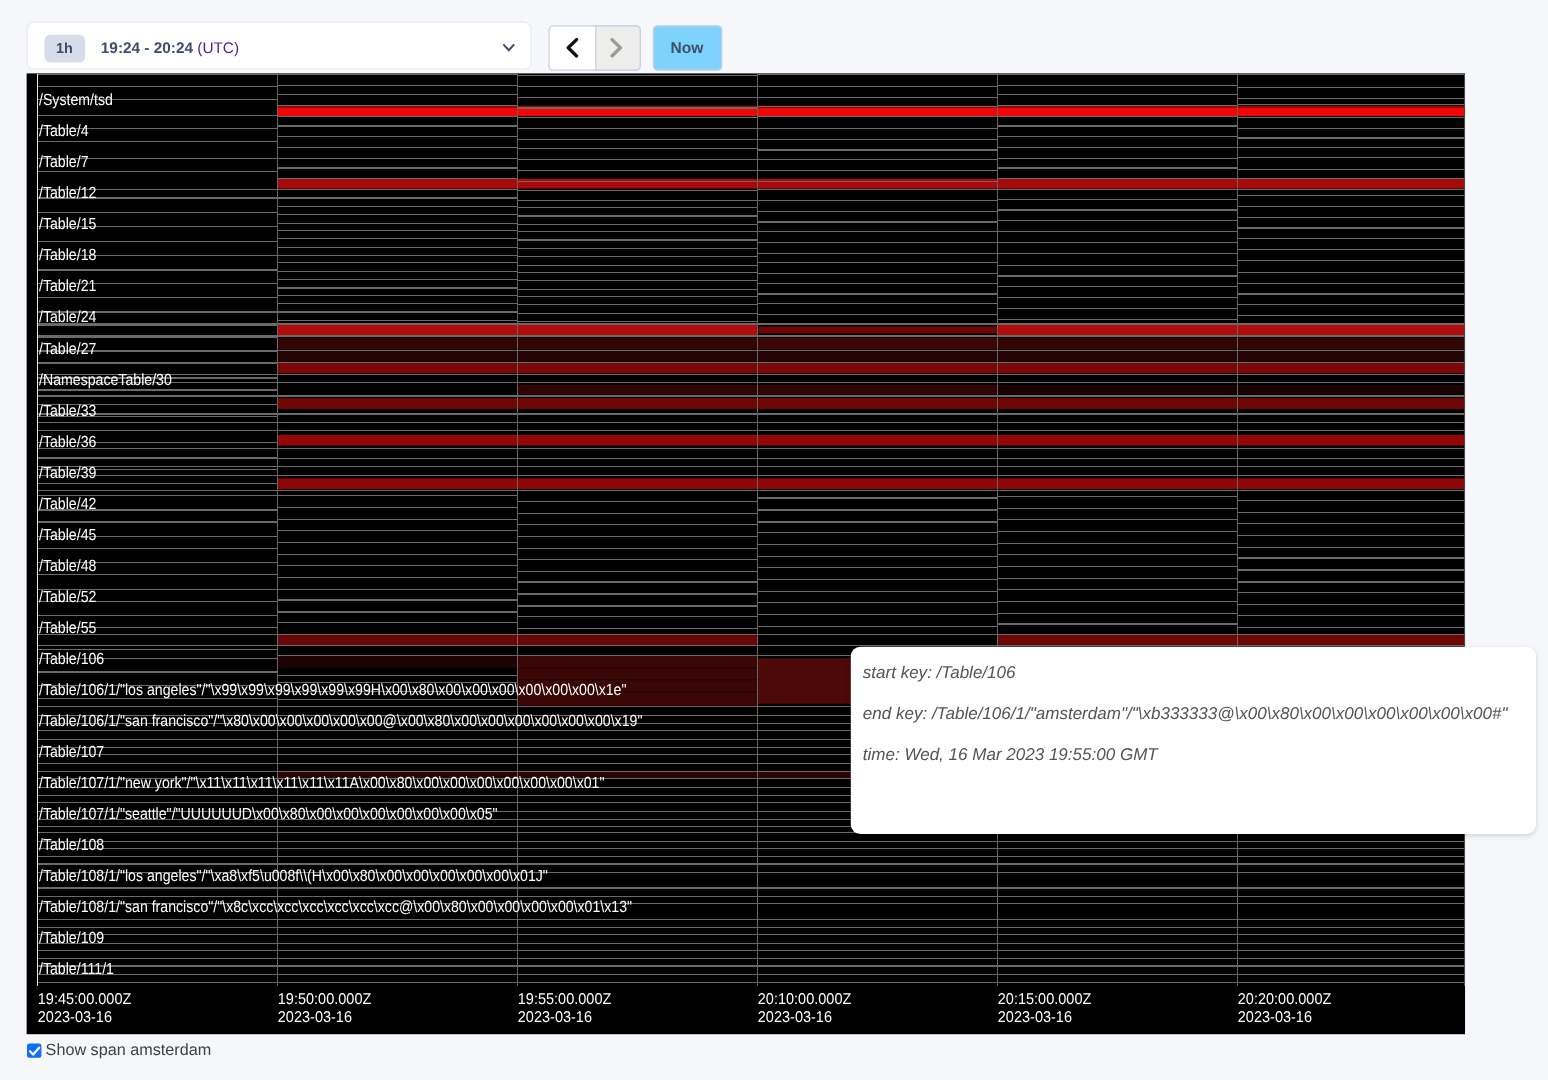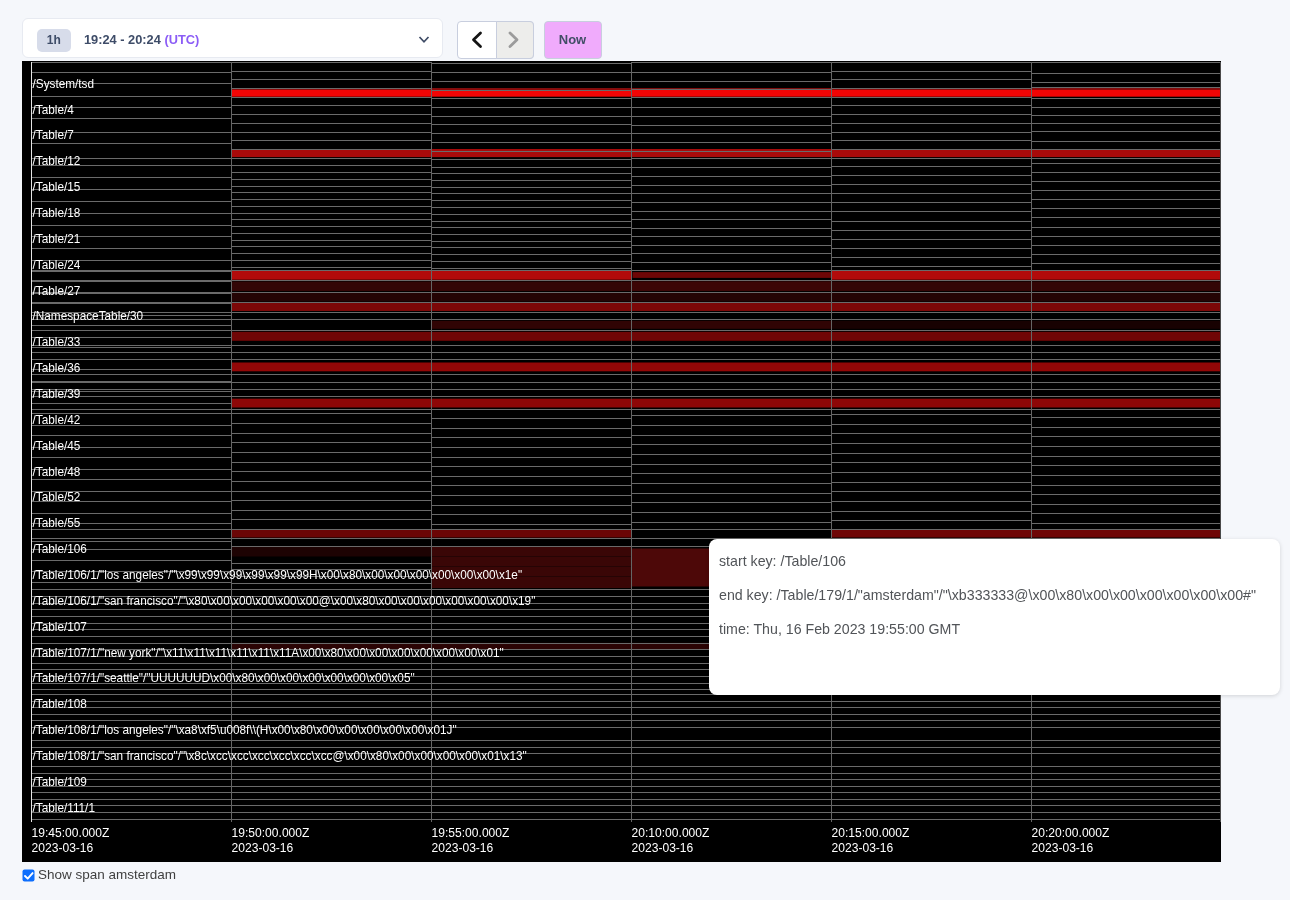--- a/index.html
+++ b/index.html
@@ -1,25 +1,25 @@
 <!DOCTYPE html>
 <html><head>
 <meta charset="utf-8">
 <style>
 * { margin: 0; padding: 0; box-sizing: border-box; }
 html, body { width: 1290px; height: 900px; background: #f5f7fb; font-family: "Liberation Sans", sans-serif; overflow: hidden; }
 .abs { position: absolute; }
 #timebox { left: 22px; top: 18px; width: 421px; height: 40px; background: #fff; border: 1px solid #e7eaf1; border-radius: 6px; }
 #badge1h { left: 37px; top: 28.5px; width: 33.5px; height: 23px; background: #d7dcea; border-radius: 5px; color: #3e4c68; font-size: 12px; font-weight: bold; text-align: center; line-height: 23px; }
 #timetext { left: 84px; top: 31.5px; font-size: 12.8px; font-weight: bold; color: #3e4c68; }
-#timetext span { font-weight: bold; color: #8b5cf6; }
+#timetext span { font-weight: normal; color: #4c1d95; }
 #navgrp { left: 457px; top: 21px; width: 77px; height: 38px; border: 1px solid #c8cede; border-radius: 4px; background: #fff; overflow: hidden; }
 #navdis { left: 495.5px; top: 21px; width: 38.5px; height: 38px; background: #ededeb; border: 1px solid #c8cede; border-radius: 0 4px 4px 0; }
-#nowbtn { left: 543.5px; top: 21px; width: 58px; height: 38px; border: 1px solid #c8cede; border-radius: 4px; background: #f0abfc; color: #414e66; font-size: 13px; font-weight: bold; text-align: center; line-height: 36px; }
-#tooltip { left: 709px; top: 539px; width: 571px; height: 156px; background: #fff; border-radius: 8px; box-shadow: 0 1px 4px rgba(0,0,0,0.15); padding: 5px 10px; color: #515458; font-size: 14.2px; white-space: nowrap; overflow: hidden; }
+#nowbtn { left: 543.5px; top: 21px; width: 58px; height: 38px; border: 1px solid #c8cede; border-radius: 4px; background: #7dd3fc; color: #414e66; font-size: 13px; font-weight: bold; text-align: center; line-height: 36px; }
+#tooltip { left: 709px; top: 539px; width: 571px; height: 156px; background: #fff; border-radius: 8px; box-shadow: 0 1px 4px rgba(0,0,0,0.15); padding: 5px 10px; color: #515458; font-size: 14.2px; white-space: nowrap; overflow: hidden; font-style: italic; }
 #tooltip div { line-height: 34px; }
 #cbrow { left: 21.5px; top: 868.5px; }
 #cblabel { left: 38px; top: 866.5px; font-size: 13.5px; color: #3f3f3f; }
 </style>
 </head>
 <body>
 <div class="abs" id="timebox"></div>
 <div class="abs" id="badge1h">1h</div>
 <div class="abs" id="timetext">19:24 - 20:24 <span>(UTC)</span></div>
 <svg class="abs" style="left:414px;top:33px" width="20" height="14" viewBox="0 0 20 14">
@@ -397,21 +397,21 @@
 <text x="0" y="0" transform="translate(631.5 836) scale(0.93 1)" fill="#ffffff" font-size="13">20:10:00.000Z</text>
 <text x="0" y="0" transform="translate(631.5 851) scale(0.93 1)" fill="#ffffff" font-size="13">2023-03-16</text>
 <text x="0" y="0" transform="translate(831.5 836) scale(0.93 1)" fill="#ffffff" font-size="13">20:15:00.000Z</text>
 <text x="0" y="0" transform="translate(831.5 851) scale(0.93 1)" fill="#ffffff" font-size="13">2023-03-16</text>
 <text x="0" y="0" transform="translate(1031.5 836) scale(0.93 1)" fill="#ffffff" font-size="13">20:20:00.000Z</text>
 <text x="0" y="0" transform="translate(1031.5 851) scale(0.93 1)" fill="#ffffff" font-size="13">2023-03-16</text>
 </svg>
 
 <div class="abs" id="tooltip">
 <div>start key: /Table/106</div>
-<div>end key: /Table/179/1/"amsterdam"/"\xb333333@\x00\x80\x00\x00\x00\x00\x00\x00#"</div>
-<div>time: Thu, 16 Feb 2023 19:55:00 GMT</div>
+<div>end key: /Table/106/1/"amsterdam"/"\xb333333@\x00\x80\x00\x00\x00\x00\x00\x00#"</div>
+<div>time: Wed, 16 Mar 2023 19:55:00 GMT</div>
 </div>
 
 <svg class="abs" id="cbrow" width="13" height="13" viewBox="0 0 13 13">
     <rect x="0.5" y="0.5" width="12" height="12" rx="2" fill="#0d6efd"></rect>
     <polyline points="3,7 5.7,9.7 10.6,4.1" fill="none" stroke="#fff" stroke-width="1.9" stroke-linecap="round" stroke-linejoin="round"></polyline>
   </svg>
 <div class="abs" id="cblabel">Show span amsterdam</div>
 
 </body></html>

